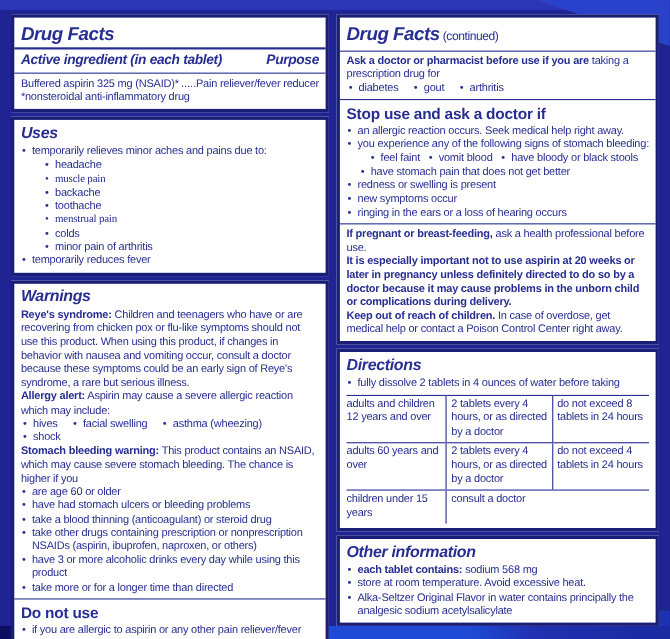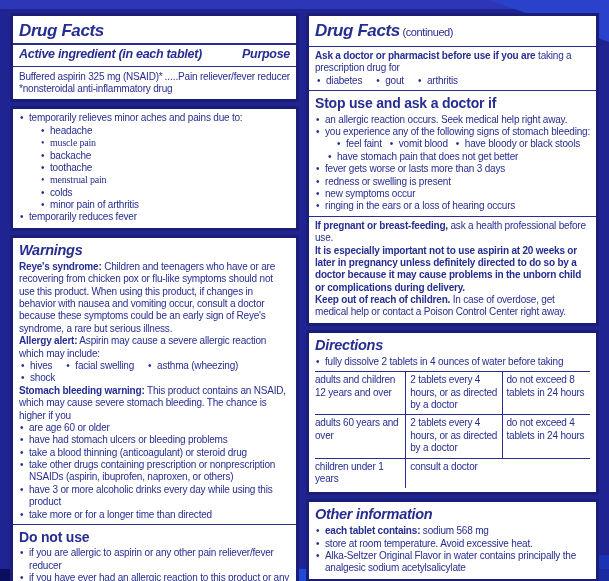--- a/index.html
+++ b/index.html
@@ -93,20 +93,21 @@
     <hr class="rule">
     <div class="ing-row">
       <span>Buffered aspirin 325 mg (NSAID)*</span>
       <span class="dots">..................</span>
       <span>Pain reliever/fever reducer</span>
     </div>
     <div>*nonsteroidal anti-inflammatory drug</div>
   </div>
 
   <div class="panel">
+    <div class="sec-head">Uses</div>
     <div class="bullet">temporarily relieves minor aches and pains due to:</div>
     <div class="use-grid">
       <span class="ug ug1">headache</span>
       <span class="ug ug2">muscle pain</span>
       <span class="ug ug3">backache</span>
     </div>
     <div class="use-grid">
       <span class="ug ug1">toothache</span>
       <span class="ug ug2">menstrual pain</span>
       <span class="ug ug3">colds</span>
@@ -158,21 +159,20 @@
     <hr class="rule">
     <div class="sub-head">Stop use and ask a doctor if</div>
     <div class="bullet">an allergic reaction occurs. Seek medical help right away.</div>
     <div class="bullet">you experience any of the following signs of stomach bleeding:</div>
     <div class="inline-bullets indent">
       <span class="ib">feel faint</span>
       <span class="ib">vomit blood</span>
       <span class="ib">have bloody or black stools</span>
     </div>
     <div class="bullet2">have stomach pain that does not get better</div>
-    <div class="bullet">fever gets worse or lasts more than 3 days</div>
     <div class="bullet">redness or swelling is present</div>
     <div class="bullet">new symptoms occur</div>
     <div class="bullet">ringing in the ears or a loss of hearing occurs</div>
     <hr class="rule">
     <div><span class="lead">If pregnant or breast-feeding,</span><span> ask a health professional before use.</span>
       <div class="lead">It is especially important not to use aspirin at 20 weeks or later in pregnancy unless definitely directed to do so by a doctor because it may cause problems in the unborn child or complications during delivery.</div>
     </div>
     <div><span class="lead">Keep out of reach of children.</span><span> In case of overdose, get medical help or contact a Poison Control Center right away.</span></div>
   </div>
 
@@ -185,21 +185,21 @@
           <td class="c1">adults and children 12 years and over</td>
           <td class="c2">2 tablets every 4 hours, or as directed by a doctor</td>
           <td class="c3">do not exceed 8 tablets in 24 hours</td>
         </tr>
         <tr>
           <td class="c1">adults 60 years and over</td>
           <td class="c2">2 tablets every 4 hours, or as directed by a doctor</td>
           <td class="c3">do not exceed 4 tablets in 24 hours</td>
         </tr>
         <tr>
-          <td class="c1">children under 1 years</td>
+          <td class="c1">children under 15 years</td>
           <td colspan="2">consult a doctor</td>
         </tr>
       </tbody>
     </table>
   </div>
 
   <div class="panel">
     <div class="sec-head">Other information</div>
     <div class="bullet"><span class="lead">each tablet contains:</span><span> sodium 568 mg</span></div>
     <div class="bullet">store at room temperature. Avoid excessive heat.</div>

